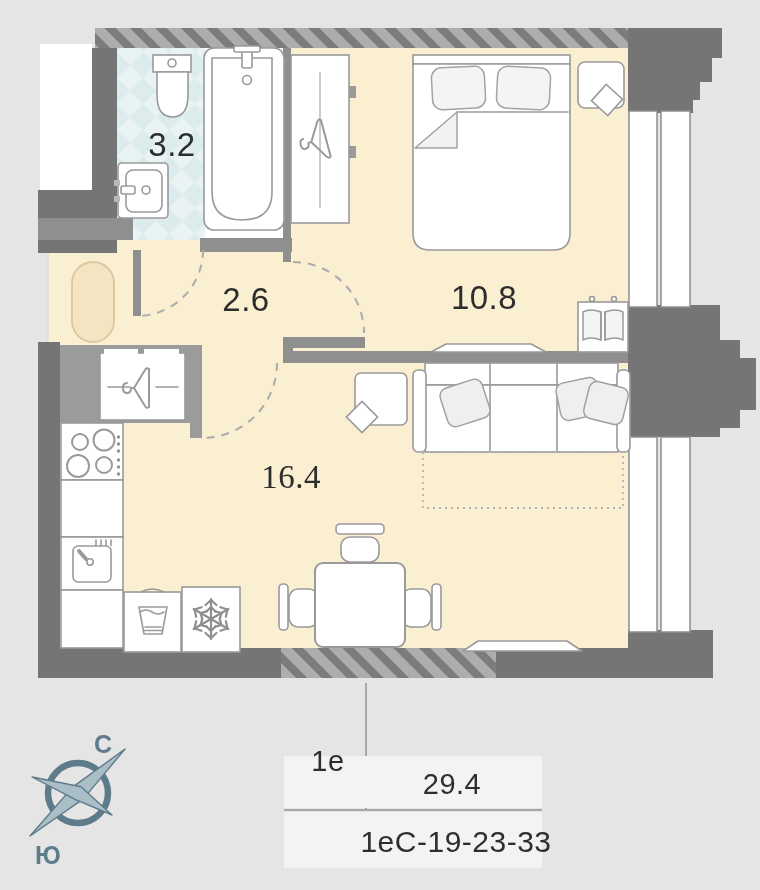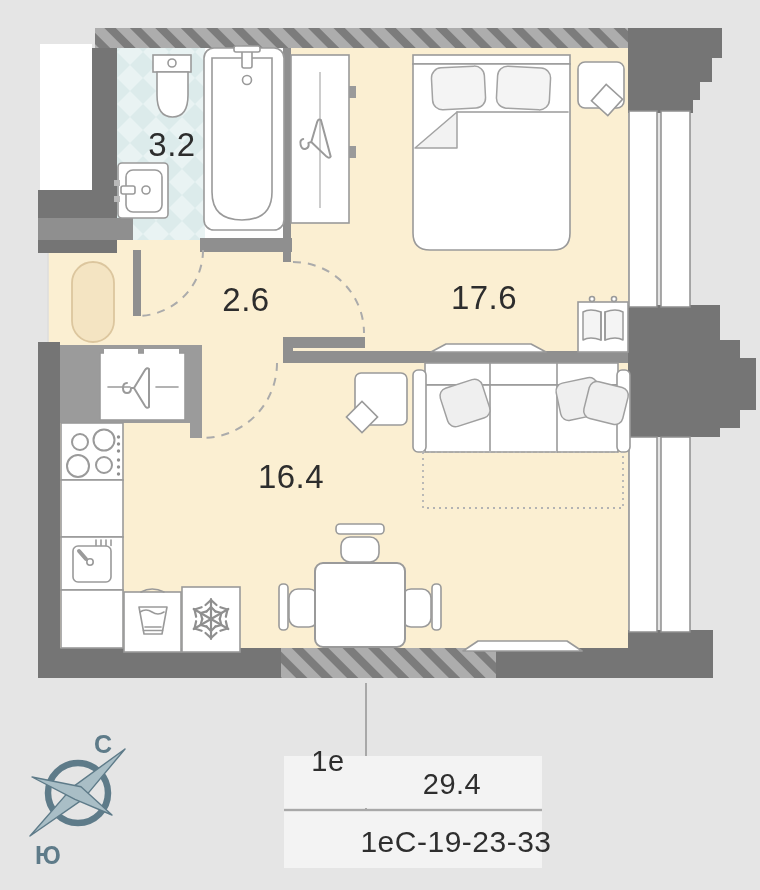--- a/index.html
+++ b/index.html
@@ -249,22 +249,22 @@
 
   <g>
     <circle cx="78" cy="793" r="30" fill="none" stroke="#5E7B89" stroke-width="6.5"></circle>
     <polygon points="125,749 83.4,798.9 30,836 72.6,787.1" fill="#A9BEC6" stroke="#5E7B89" stroke-width="1.4" stroke-linejoin="round"></polygon>
     <polygon points="32,777 81,786.7 112,815 75,799.3" fill="#A9BEC6" stroke="#5E7B89" stroke-width="1.4" stroke-linejoin="round"></polygon>
   </g>
 </svg>
 
   <div class="room-label" style="left:172px;top:145px;">3.2</div>
   <div class="room-label" style="left:246px;top:300px;">2.6</div>
-  <div class="room-label" style="left:484px;top:298px;">17.6</div>
-  <div class="room-label" style="left:291px;top:477px;">16.4</div>
+  <div class="room-label" style="left:484px;top:298px;">10.8</div>
+  <div class="room-label" style="left:291px;top:477px;font-family:Liberation Serif, serif;">16.4</div>
 
   <div class="compass-letter" style="left:103px;top:744px;">С</div>
   <div class="compass-letter" style="left:48px;top:855px;">Ю</div>
 
   <div>
     <div class="cell" style="left:284px;top:756px;width:258px;height:52px;"></div>
     <div class="cell" style="left:284px;top:812px;width:258px;height:56px;"></div>
     <div class="cell-text" style="left:328px;top:761px;">1е</div>
     <div class="cell-text" style="left:452px;top:784px;">29.4</div>
     <div class="cell-text code-text" style="left:413px;top:842px;margin-left:43px;">1еС-19-23-33</div>

